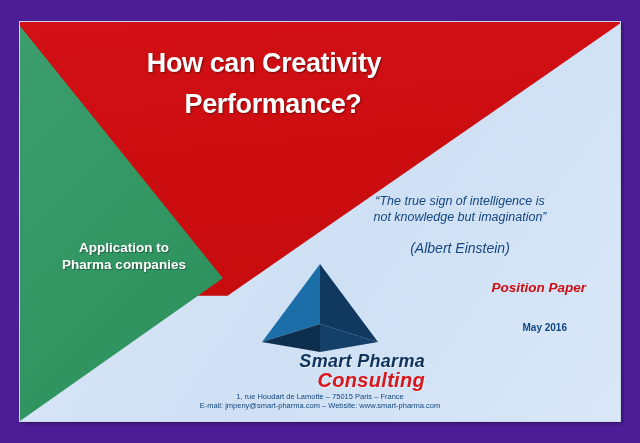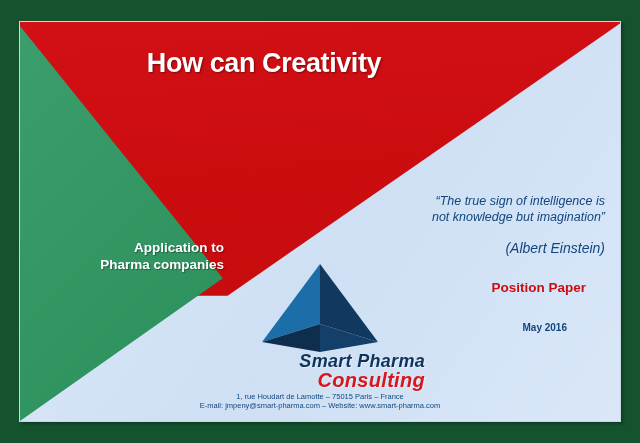--- a/index.html
+++ b/index.html
@@ -9,21 +9,21 @@
     width: 640px;
     height: 443px;
     overflow: hidden;
     font-family: "Liberation Sans", sans-serif;
   }
 
   #stage {
     position: relative;
     width: 640px;
     height: 443px;
-    background: #14532d;
+    background: #4c1d95;
   }
 
   
   #slide {
     position: absolute;
     left: 19px;
     top: 21px;
     width: 602px;
     height: 401px;
     background: #d4e4f7;
@@ -78,56 +78,57 @@
   #title-block .tline { display: block; white-space: nowrap; }
   #title-line-2 { padding-left: 6px; }
   #title-line-3 { padding-left: 18px; }
 
   
   #subtitle-block {
     position: absolute;
     left: 4px;
     top: 217px;
     width: 200px;
-    text-align: right;
+    text-align: center;
     color: #ffffff;
     font-weight: bold;
     font-size: 13.5px;
     line-height: 17px;
     text-shadow: 1px 1px 1px rgba(0,0,0,0.35);
   }
   #subtitle-block .sline { display: block; white-space: nowrap; }
 
   
   #quote-block {
     position: absolute;
     right: 15px;
     top: 171px;
     width: 290px;
-    text-align: right;
+    text-align: center;
     color: #12467f;
     font-style: italic;
     font-size: 12.5px;
     line-height: 16px;
     font-family: "Liberation Sans", sans-serif;
   }
   #quote-block .qline { display: block; white-space: nowrap; }
   #quote-author {
     display: block;
     font-size: 14px;
     margin-top: 15px;
     white-space: nowrap;
   }
 
   
   #position-paper {
     position: absolute;
     right: 34px;
     top: 258px;
     color: #cc0d12;
+    font-style: italic;
     font-weight: bold;
     font-size: 13.5px;
     white-space: nowrap;
     text-align: right;
   }
 
   
   #doc-date {
     position: absolute;
     right: 53px;
@@ -194,20 +195,21 @@
 <div id="stage">
 
   <div id="slide">
 
     <div class="band" id="band-blue"></div>
     <div class="band" id="band-red"></div>
     <div class="band" id="band-green"></div>
 
     <div id="title-block">
       <span class="tline" id="title-line-1">How can Creativity</span>
+      <span class="tline" id="title-line-3">Performance?</span>
     </div>
 
     <div id="subtitle-block">
       <span class="sline">Application to</span>
       <span class="sline">Pharma companies</span>
     </div>
 
     <div id="quote-block">
       <span class="qline">“The true sign of intelligence is</span>
       <span class="qline">not knowledge but imagination”</span>

